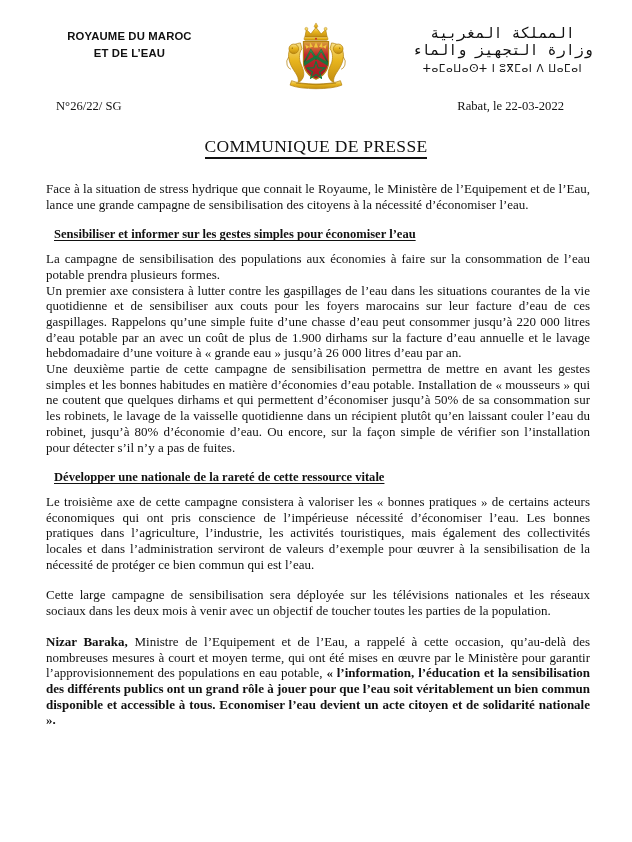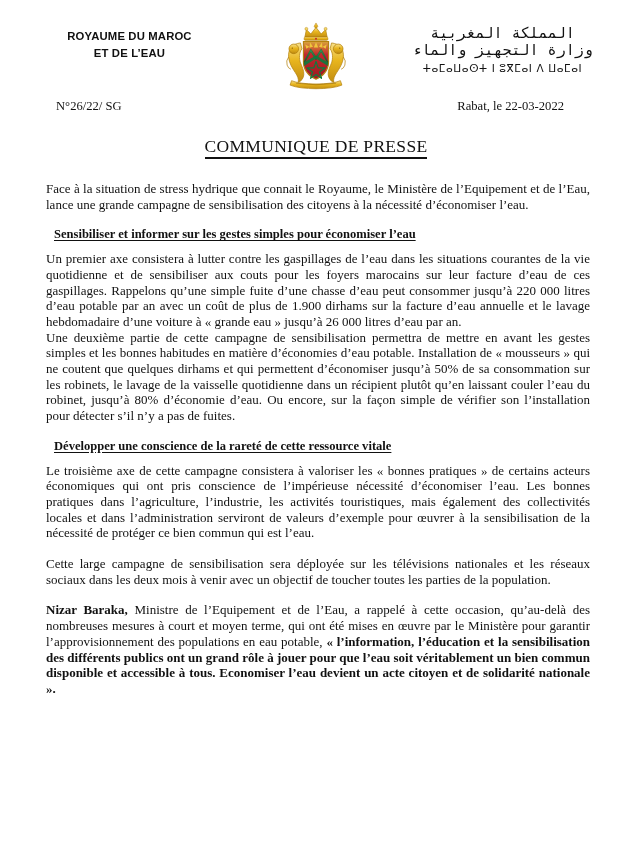--- a/index.html
+++ b/index.html
@@ -249,26 +249,27 @@
   <div class="doc-title">
     <span>COMMUNIQUE DE PRESSE</span>
   </div>
 
   <div class="body-wrap">
 
     <p class="para">Face à la situation de stress hydrique que connait le Royaume, le Ministère de l’Equipement et de l’Eau, lance une grande campagne de sensibilisation des citoyens à la nécessité d’économiser l’eau.</p>
 
     <div class="head-block">
       <p class="section-head">Sensibiliser et informer sur les gestes simples pour économiser l’eau</p>
+      <p class="para gap-sm">La campagne de sensibilisation des populations aux économies à faire sur la consommation de l’eau potable prendra plusieurs formes.</p>
       <p class="para gap-sm">Un premier axe consistera à lutter contre les gaspillages de l’eau dans les situations courantes de la vie quotidienne et de sensibiliser aux couts pour les foyers marocains sur leur facture d’eau de ces gaspillages. Rappelons qu’une simple fuite d’une chasse d’eau peut consommer jusqu’à 220 000 litres d’eau potable par an avec un coût de plus de 1.900 dirhams sur la facture d’eau annuelle et le lavage hebdomadaire d’une voiture à « grande eau » jusqu’à 26 000 litres d’eau par an.</p>
       <p class="para gap-sm">Une deuxième partie de cette campagne de sensibilisation permettra de mettre en avant les gestes simples et les bonnes habitudes en matière d’économies d’eau potable. Installation de « mousseurs » qui ne coutent que quelques dirhams et qui permettent d’économiser jusqu’à 50% de sa consommation sur les robinets, le lavage de la vaisselle quotidienne dans un récipient plutôt qu’en laissant couler l’eau du robinet, jusqu’à 80% d’économie d’eau. Ou encore, sur la façon simple de vérifier son l’installation pour détecter s’il n’y a pas de fuites.</p>
     </div>
 
     <div class="head-block">
-      <p class="section-head">Développer une conscience de la rareté de cette ressource vitale</p>
+      <p class="section-head">Développer une nationale de la rareté de cette ressource vitale</p>
       <p class="para gap-sm">Le troisième axe de cette campagne consistera à valoriser les « bonnes pratiques » de certains acteurs économiques qui ont pris conscience de l’impérieuse nécessité d’économiser l’eau. Les bonnes pratiques dans l’agriculture, l’industrie, les activités touristiques, mais également des collectivités locales et dans l’administration serviront de valeurs d’exemple pour œuvrer à la sensibilisation de la nécessité de protéger ce bien commun qui est l’eau.</p>
     </div>
 
     <p class="para gap">Cette large campagne de sensibilisation sera déployée sur les télévisions nationales et les réseaux sociaux dans les deux mois à venir avec un objectif de toucher toutes les parties de la population.</p>
 
     <p class="para gap"><b class="inline">Nizar Baraka,</b><span> Ministre de l’Equipement et de l’Eau, a rappelé à cette occasion, qu’au-delà des nombreuses mesures à court et moyen terme, qui ont été mises en œuvre par le Ministère pour garantir l’approvisionnement des populations en eau potable, </span><b class="quote-bold">« l’information, l’éducation et la sensibilisation des différents publics ont un grand rôle à jouer pour que l’eau soit véritablement un bien commun disponible et accessible à tous. Economiser l’eau devient un acte citoyen et de solidarité nationale ».</b></p>
 
   </div>
 </div>
 

